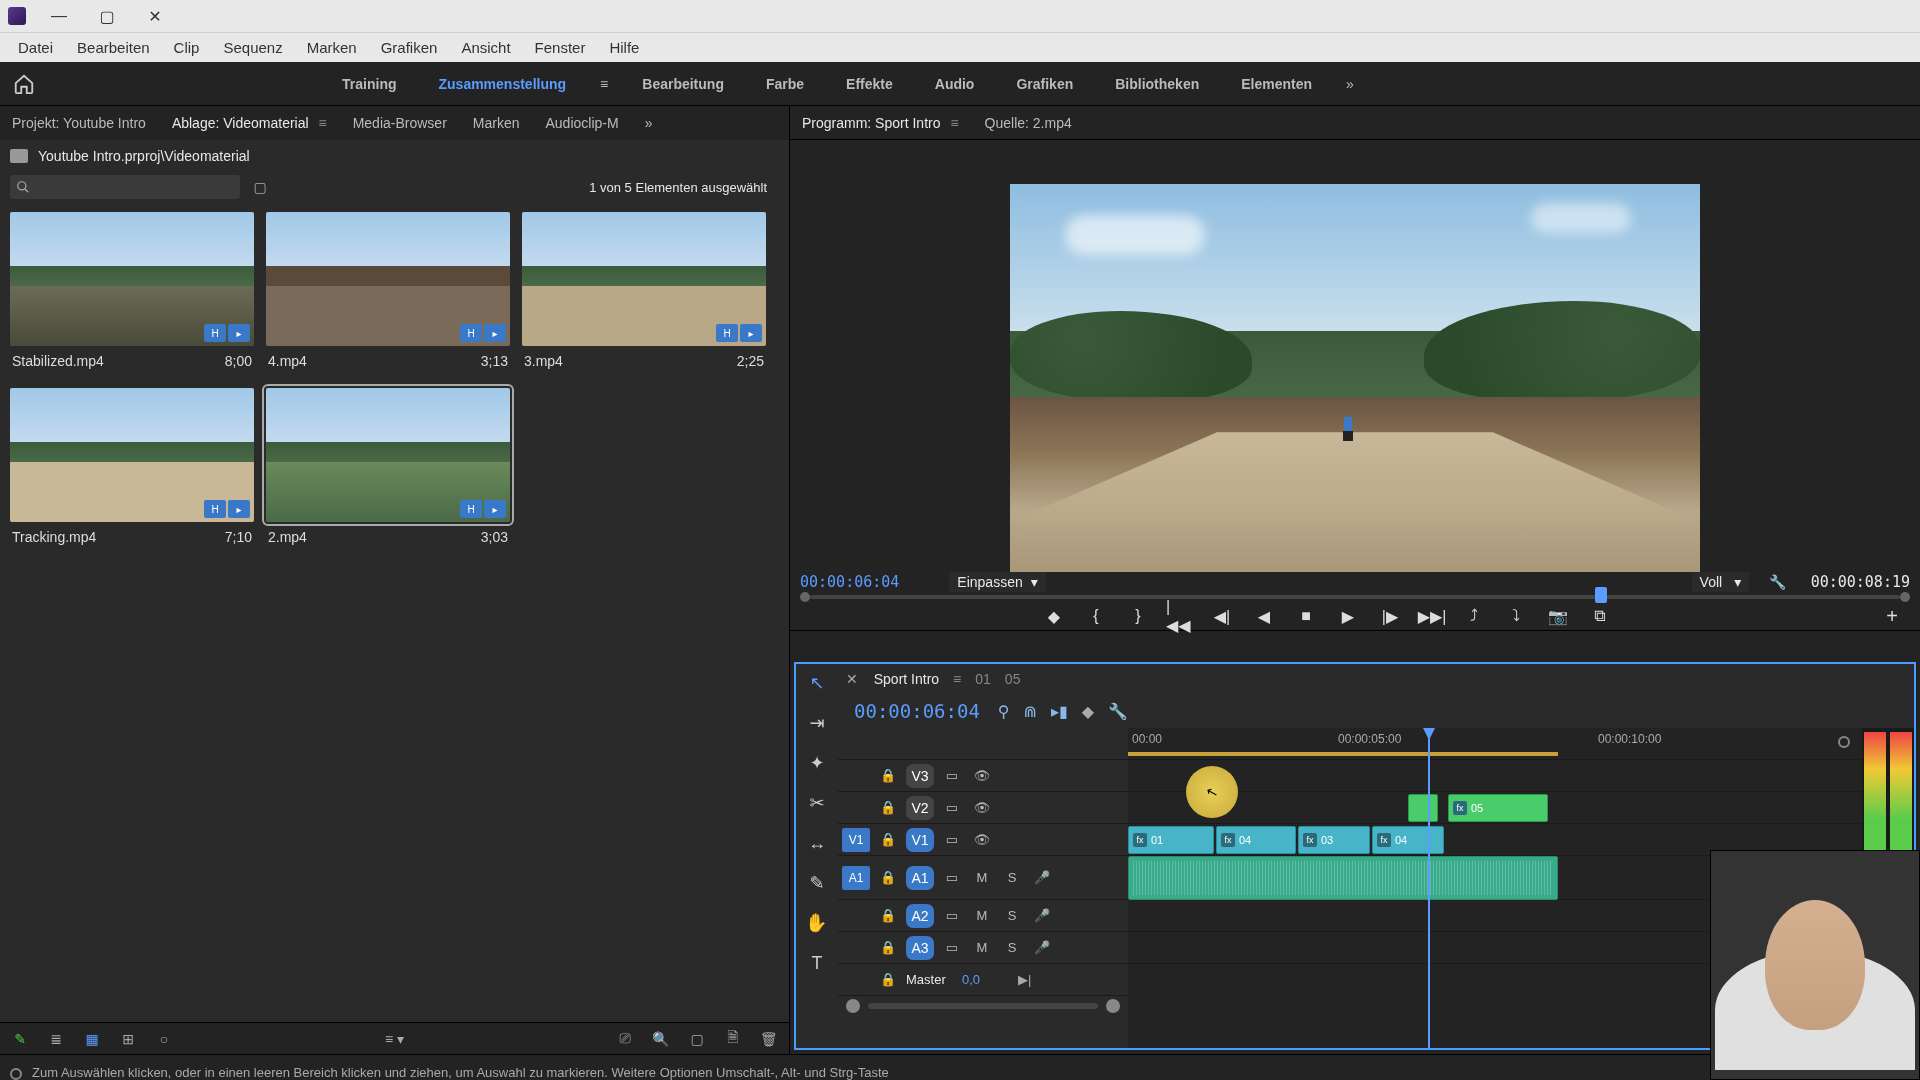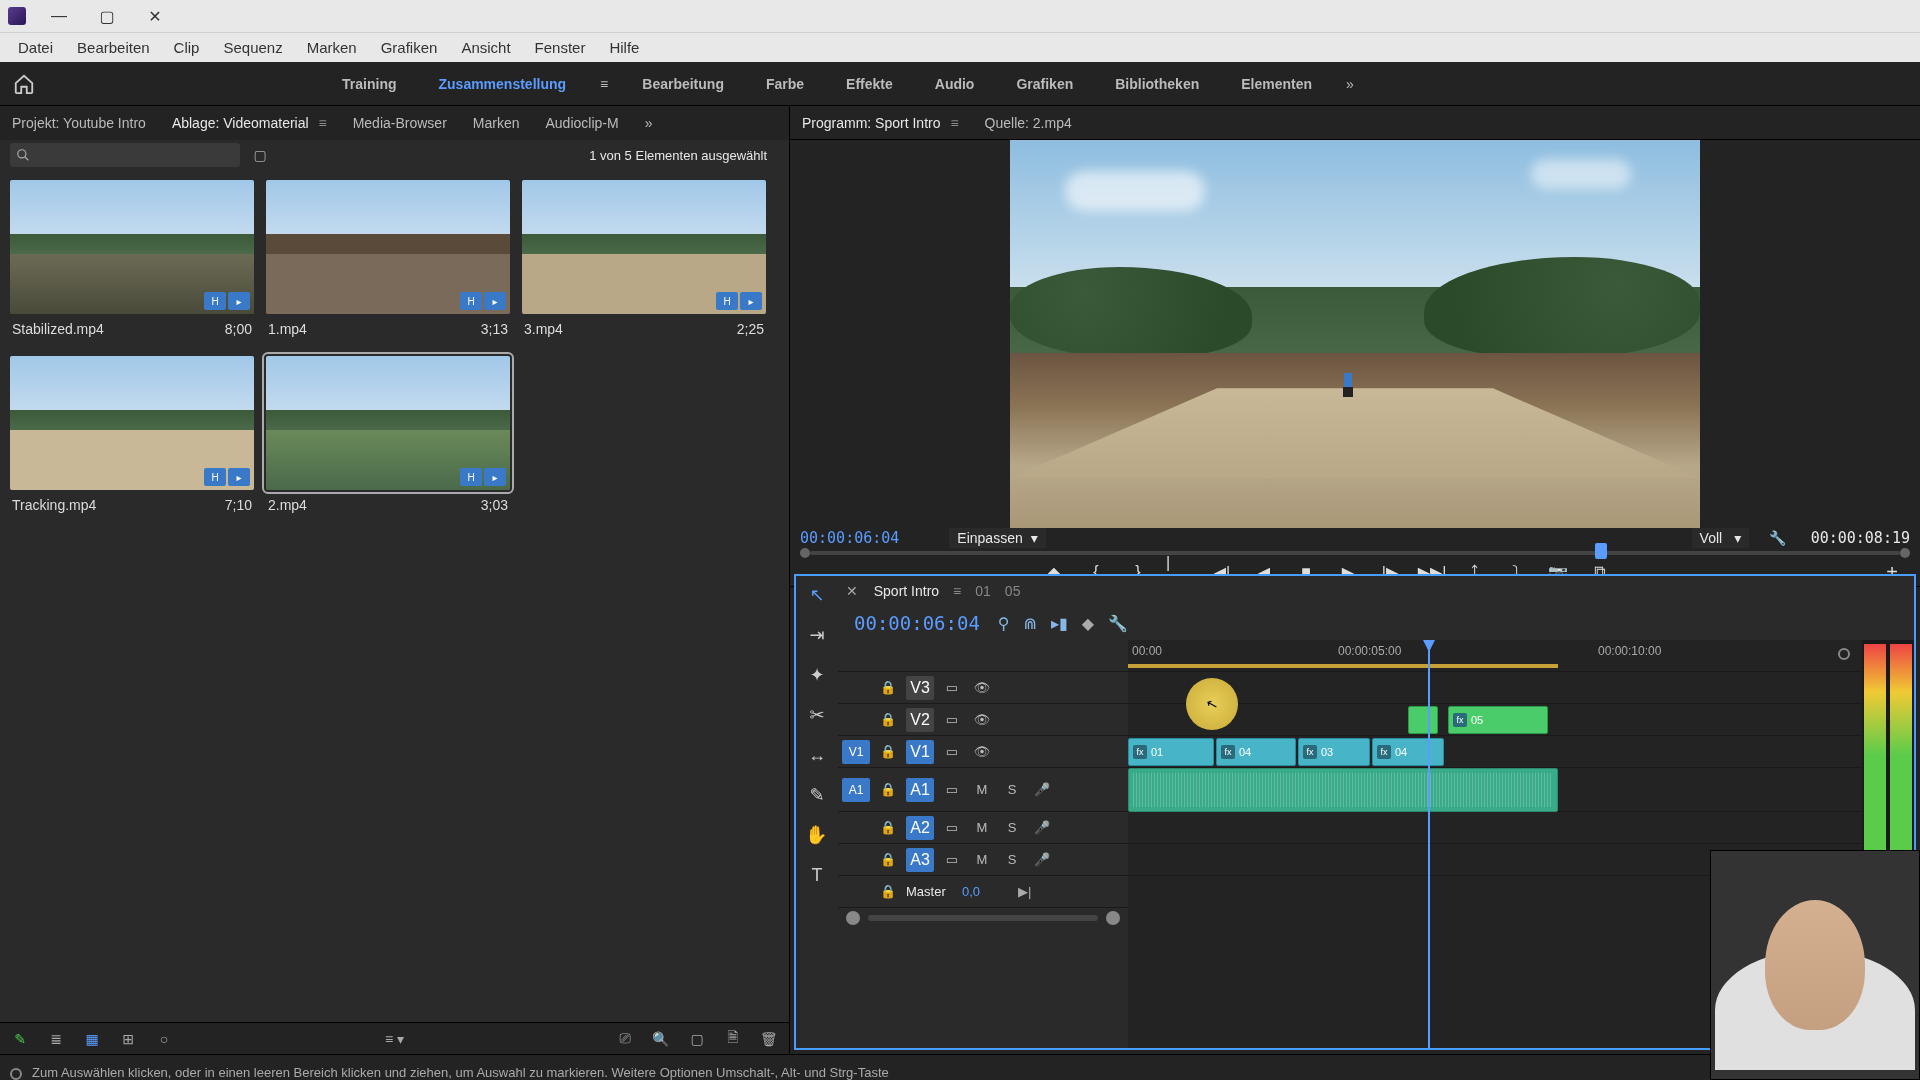--- a/index.html
+++ b/index.html
@@ -16,21 +16,21 @@
 
 .app { background: #232323; height: calc(100% - 62px); display: flex; flex-direction: column; }
 .workspace-bar { height: 44px; background: #232323; display: flex; align-items: center; padding: 0 10px; gap: 6px; border-bottom: 1px solid #000; }
 .home-icon { width: 28px; height: 28px; display: flex; align-items: center; justify-content: center; margin-right: 40px; }
 .ws-item { padding: 6px 18px; color: #bbb; font-size: 14px; font-weight: bold; }
 .ws-item.active { color: #5a9cff; }
 .ws-overflow { padding: 6px 10px; color: #bbb; }
 
 .main-split { display: flex; flex: 1; min-height: 0; }
 .left-col { width: 790px; display: flex; flex-direction: column; border-right: 1px solid #000; }
-.right-col { flex: 1; display: flex; flex-direction: column; }
+.right-col { flex: 1; display: flex; flex-direction: column; gap: 44px; }
 
 
 .panel-tabs { height: 34px; background: #232323; display: flex; align-items: center; padding: 0 8px; gap: 18px; font-size: 14px; }
 .tab { color: #bbb; padding: 6px 4px; }
 .tab.active { color: #e8e8e8; }
 .tab.sub { color: #bbb; }
 .tab .menu-icon { margin-left: 6px; color: #888; }
 
 .bin-header { height: 32px; background: #2a2a2a; display: flex; align-items: center; padding: 0 10px; gap: 10px; font-size: 14px; }
 .bin-icon { width: 18px; height: 14px; background: #999; border-radius: 2px; }
@@ -109,21 +109,21 @@
 .tl-rightcol { flex: 1; background: #232323; position: relative; overflow: hidden; }
 .audio-meter { width: 52px; background: #1a1a1a; display: flex; }
 .meter-bar { flex: 1; margin: 4px 2px; background: linear-gradient(#ef4444 0%, #f0ca34 12%, #5acc4a 28%, #5acc4a 100%); position: relative; }
 
 .track-row { height: 32px; display: flex; align-items: center; padding: 0 4px; gap: 6px; font-size: 13px; border-bottom: 1px solid #1a1a1a; }
 .track-row.audio { background: #2a2a2a; }
 .track-row.master { height: 32px; }
 .trk-src { width: 28px; height: 24px; background: #3a78c8; color: #fff; display: flex; align-items: center; justify-content: center; font-size: 12px; border-radius: 2px; }
 .trk-src.off { background: transparent; color: #888; }
 .trk-lock, .trk-sync, .trk-mute, .trk-solo, .trk-eye, .trk-mic { width: 24px; height: 24px; display: flex; align-items: center; justify-content: center; color: #bbb; font-size: 13px; }
-.trk-name { width: 28px; height: 24px; background: #3a78c8; color: #fff; display: flex; align-items: center; justify-content: center; font-size: 16px; border-radius: 2px; }
+.trk-name { width: 28px; height: 24px; background: #3a78c8; color: #fff; display: flex; align-items: center; justify-content: center; font-size: 14px; border-radius: 7px; }
 .trk-name.grey { background: #444; }
 
 .ruler-row { height: 32px; position: relative; border-bottom: 1px solid #1a1a1a; }
 .ruler-tick { position: absolute; top: 4px; font-size: 12px; color: #aaa; }
 .work-area { position: absolute; top: 24px; height: 4px; background: #c8a038; }
 .playhead { position: absolute; top: 0; bottom: 0; width: 2px; background: #5a9cff; z-index: 5; }
 .playhead-head { position: absolute; top: -2px; left: -6px; width: 14px; height: 14px; background: #5a9cff; clip-path: polygon(0 0, 100% 0, 50% 100%); }
 .scrub-ind { position: absolute; top: 38px; width: 52px; height: 52px; background: radial-gradient(circle,#e8d058,#c8a838); border-radius: 50%; display: flex; align-items: center; justify-content: center; z-index: 6; }
 .scrub-ind::after { content: "↖"; color: #000; font-size: 14px; transform: rotate(-15deg); }
 
@@ -193,20 +193,24 @@
 
     <div class="left-col">
       <div class="panel-tabs">
         <div class="tab sub">Projekt: Youtube Intro</div>
         <div class="tab active"><span>Ablage: Videomaterial</span><span class="menu-icon"> ≡</span></div>
         <div class="tab sub">Media-Browser</div>
         <div class="tab sub">Marken</div>
         <div class="tab sub">Audioclip-M</div>
         <div class="tab sub">»</div>
       </div>
+      <div class="bin-header">
+        <div class="bin-icon"></div>
+        <div>Youtube Intro.prproj\Videomaterial</div>
+      </div>
       <div class="search-row">
         <div class="search-box">
           <svg width="14" height="14" viewBox="0 0 24 24" fill="none" stroke="#aaa" stroke-width="2">
               <circle cx="10" cy="10" r="7"></circle>
               <path d="M21 21l-6-6"></path>
             </svg>
         </div>
         <div class="tool-icon">▢</div>
         <div class="item-count">1 von 5 Elementen ausgewählt</div>
       </div>
@@ -231,21 +235,21 @@
           <div class="thumb">
               <div class="sky"></div>
               <div class="trees" style="background:#5a4a3a"></div>
               <div class="ground" style="background:#7a6a5a"></div>
               <div class="badges">
                 <div class="badge">H</div>
                 <div class="badge">▸</div>
               </div>
             </div>
           <div class="clip-info">
-              <span>1.mp4</span>
+              <span>4.mp4</span>
               <span>3;13</span>
             </div>
         </div>
         <div class="clip-card">
           <div class="thumb">
               <div class="sky"></div>
               <div class="trees"></div>
               <div class="ground" style="background:#b8a888"></div>
               <div class="badges">
                 <div class="badge">H</div>

